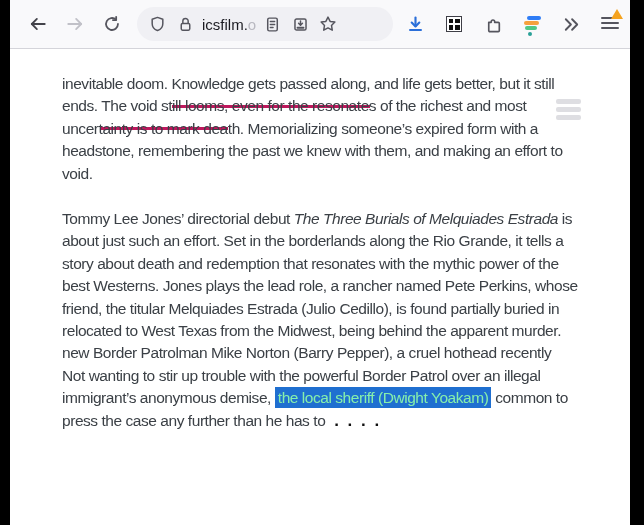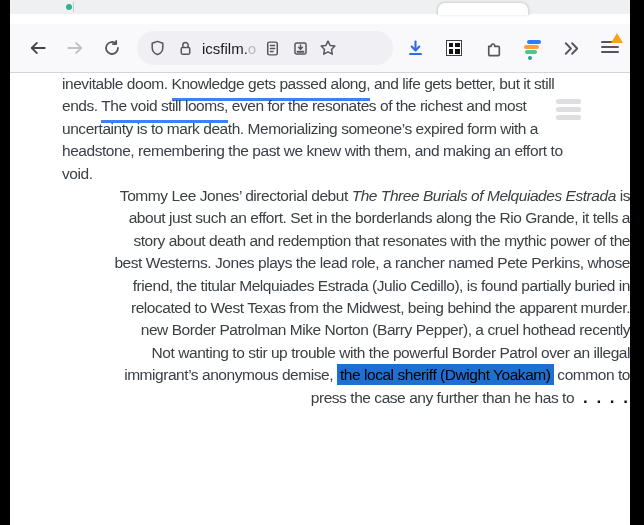--- a/index.html
+++ b/index.html
@@ -12,21 +12,21 @@
 
   
   .tabstrip{position:absolute;left:10px;right:14px;top:0;height:14px;background:#eff0f2;z-index:5;}
   .tab-dot{position:absolute;left:56px;top:4px;width:6px;height:6px;border-radius:50%;}
   .tab-divider{position:absolute;left:63px;top:2px;width:1px;height:10px;background:#c9c9ce;}
   .active-tab{position:absolute;left:427px;top:2px;width:90px;height:12px;background:#fff;
               border:1px solid #d8d8dd;border-bottom:none;border-radius:8px 8px 0 0;
               box-shadow:0 0 3px rgba(0,0,0,.12);}
 
   
-  .toolbar{position:absolute;left:10px;right:14px;top:24px;height:48px;background:#f9f9fb;
+  .toolbar{position:absolute;left:10px;right:14px;top:0;height:48px;background:#f9f9fb;
            border-bottom:1px solid #d4d4da;display:flex;align-items:center;z-index:5;}
   .tbtn{width:30px;height:30px;display:flex;align-items:center;justify-content:center;
         border-radius:4px;flex:0 0 auto;}
   .tbtn svg{display:block;}
   .nav-group{display:flex;align-items:center;gap:7px;margin-left:13px;}
   .urlbar{display:flex;align-items:center;height:34px;border-radius:17px;background:#f0f0f4;
           margin-left:10px;width:256px;padding:0 6px;box-sizing:border-box;flex:0 0 auto;}
   .urlbar .tbtn{width:28px;height:28px;}
   .url-text{font-size:15px;color:#1b1b21;margin:0 2px 0 3px;white-space:nowrap;overflow:hidden;}
   .url-faded{color:#b8b8c0;}
@@ -52,24 +52,24 @@
   .menu-icon i:nth-child(2){top:5px;}
   .menu-icon i:nth-child(3){top:10px;}
   .menu-badge{position:absolute;right:-4px;top:-8px;width:0;height:0;
               border-left:6px solid transparent;border-right:6px solid transparent;
               border-bottom:10px solid #f5a31f;}
 
   
   .content{position:absolute;left:10px;right:14px;top:63px;bottom:0;background:#fff;overflow:hidden;}
   .article{padding:10px 0 0 52px;color:#3b4046;}
   .tl{font-size:15.5px;line-height:22.4px;letter-spacing:-0.45px;white-space:nowrap;}
-  .para + .para{text-align:right;}
-  .seg-ul{border-bottom:3px solid #3b82f6;padding-bottom:6px;}
+  .para + .para{margin-top:23px;}
+  .seg-ul{border-bottom:3px solid #be185d;padding-bottom:13px;}
   .seg-it{font-style:italic;}
-  .seg-hl{color:#000000;padding:2px 3px;}
+  .seg-hl{color:#86efac;padding:2px 3px;}
   .seg-dots{font-weight:900;font-size:17px;letter-spacing:2px;color:#101010;margin-left:5px;}
 
   .page-menu{position:absolute;left:546px;top:36px;width:25px;height:22px;}
   .page-menu i{display:block;width:25px;height:4.5px;border-radius:2px;background:#dedee2;margin-bottom:3.5px;}
 </style>
 </head>
 <body>
 
 <div class="screen">
 

